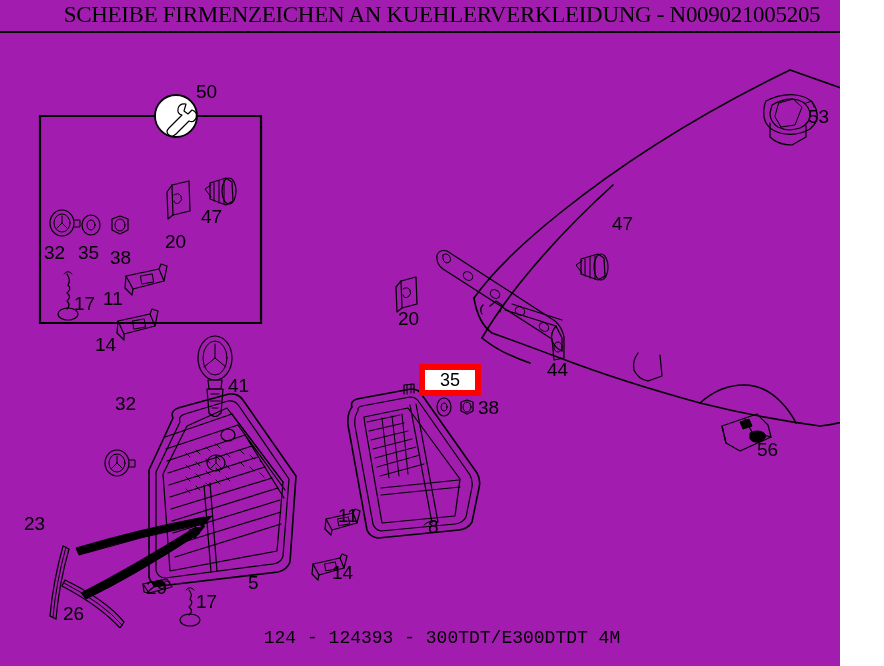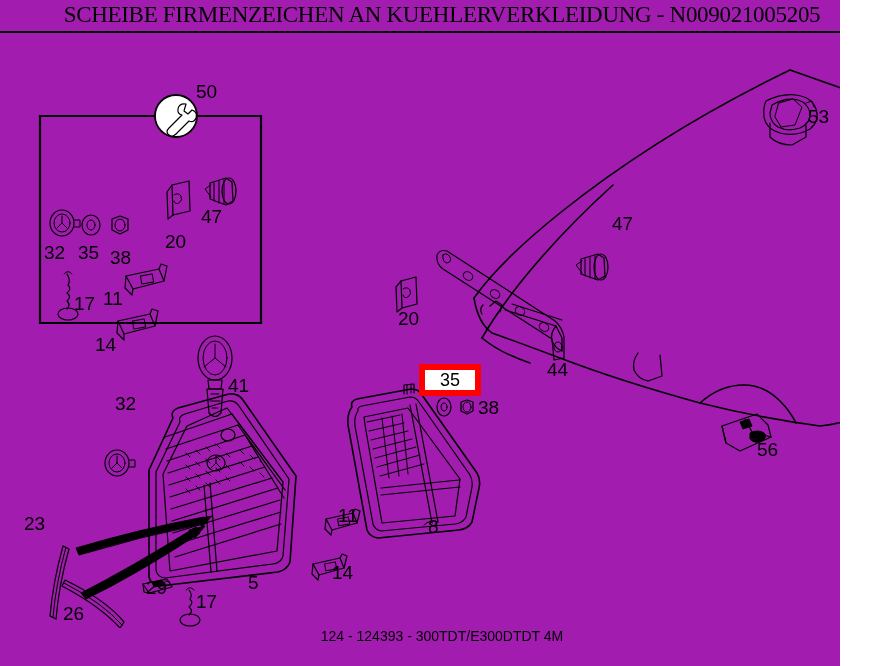--- a/index.html
+++ b/index.html
@@ -35,22 +35,22 @@
     width: 884px;
     height: 2px;
     background: #000;
   }
   #caption {
     position: absolute;
     left: 0;
     top: 628px;
     width: 884px;
     text-align: center;
-    font-family: Liberation Sans, sans-serif;
-    font-size: 14px;
+    font-family: Liberation Mono, monospace;
+    font-size: 18px;
     color: #000;
     white-space: nowrap;
   }
   #svg-stage {
     position: absolute;
     left: 0;
     top: 33px;
     width: 884px;
     height: 595px;
   }

